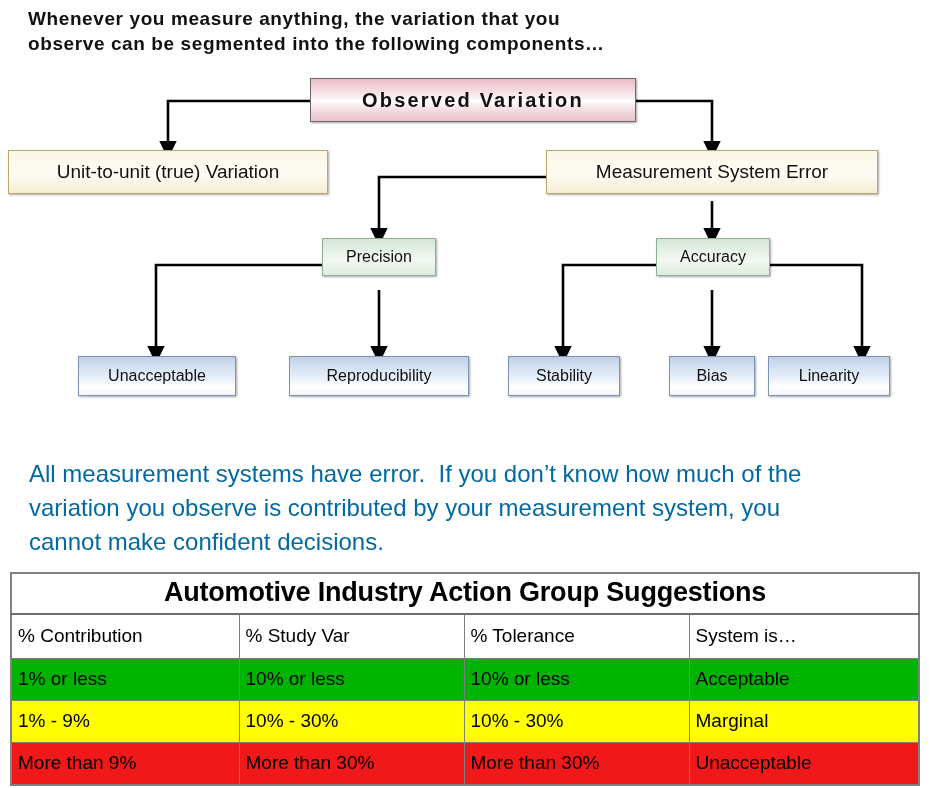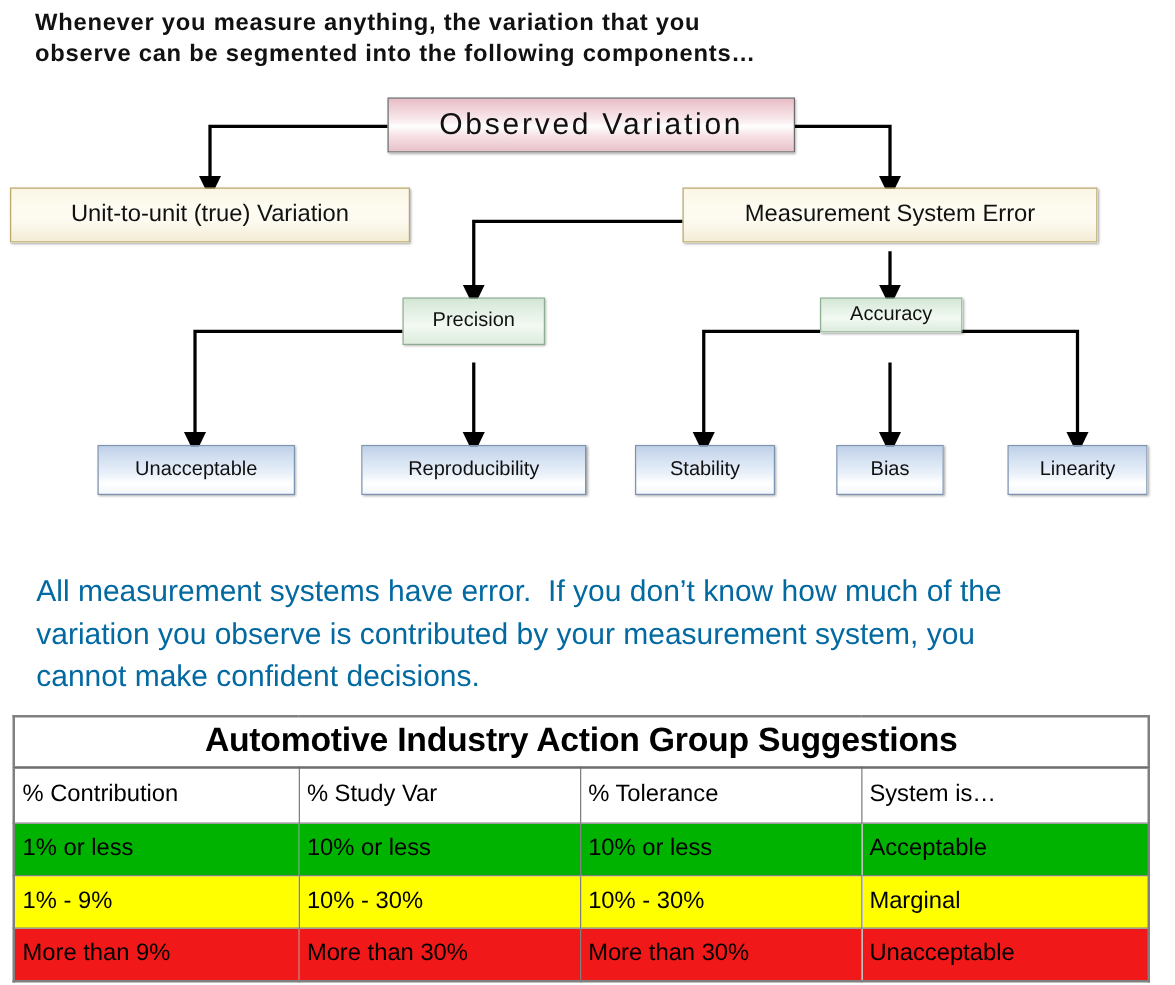--- a/index.html
+++ b/index.html
@@ -57,22 +57,22 @@
     overflow: hidden;
   }
 
   
   .node.lvl1 {
     background: linear-gradient(to bottom,
                 #e7bcc6 0%, #edc8d0 10%,
                 #fbf1f3 46%, #ffffff 52%,
                 #f6e2e6 70%, #e9c1cb 100%);
     border-color: #6b6b6b;
-    font-size: 24px;
-    font-weight: normal;
+    font-size: 20px;
+    font-weight: bold;
     letter-spacing: 2.2px;
     color: #111111;
   }
 
   
   .node.lvl2 {
     background: linear-gradient(to bottom,
                 #fbf6e4 0%, #fdfbf0 35%,
                 #fdfbf1 60%, #f4ecd4 100%);
     border-color: #b9a96a;
@@ -194,37 +194,37 @@
   <div class="node lvl2" style="left:8px; top:80px; width:320px; height:44px;">
     <span>Unit-to-unit (true) Variation</span>
   </div>
   <div class="node lvl2" style="left:546px; top:80px; width:332px; height:44px;">
     <span>Measurement System Error</span>
   </div>
 
   <div class="node lvl3" style="left:322px; top:168px; width:114px; height:38px;">
     <span>Precision</span>
   </div>
-  <div class="node lvl3" style="left:656px; top:168px; width:114px; height:28px;">
+  <div class="node lvl3" style="left:656px; top:168px; width:114px; height:38px;">
     <span>Accuracy</span>
   </div>
 
   <div class="node lvl4" style="left:78px; top:286px; width:158px; height:40px;">
     <span>Unacceptable</span>
   </div>
   <div class="node lvl4" style="left:289px; top:286px; width:180px; height:40px;">
     <span>Reproducibility</span>
   </div>
   <div class="node lvl4" style="left:508px; top:286px; width:112px; height:40px;">
     <span>Stability</span>
   </div>
   <div class="node lvl4" style="left:669px; top:286px; width:86px; height:40px;">
     <span>Bias</span>
   </div>
-  <div class="node lvl4" style="left:806px; top:286px; width:112px; height:40px;">
+  <div class="node lvl4" style="left:768px; top:286px; width:122px; height:40px;">
     <span>Linearity</span>
   </div>
 </div>
 
 <div id="body-para">
   <span class="ln">All measurement systems have error.  If you don’t know how much of the</span>
   <span class="ln">variation you observe is contributed by your measurement system, you</span>
   <span class="ln">cannot make confident decisions.</span>
 </div>
 

